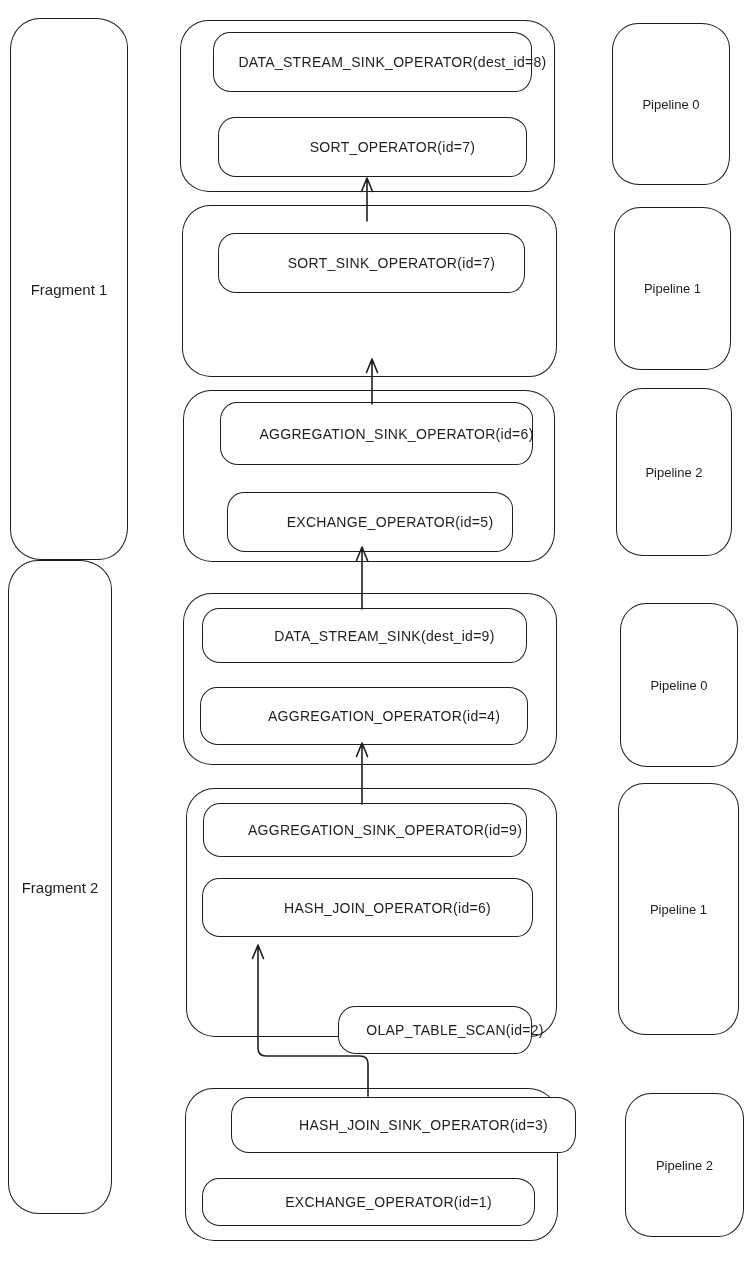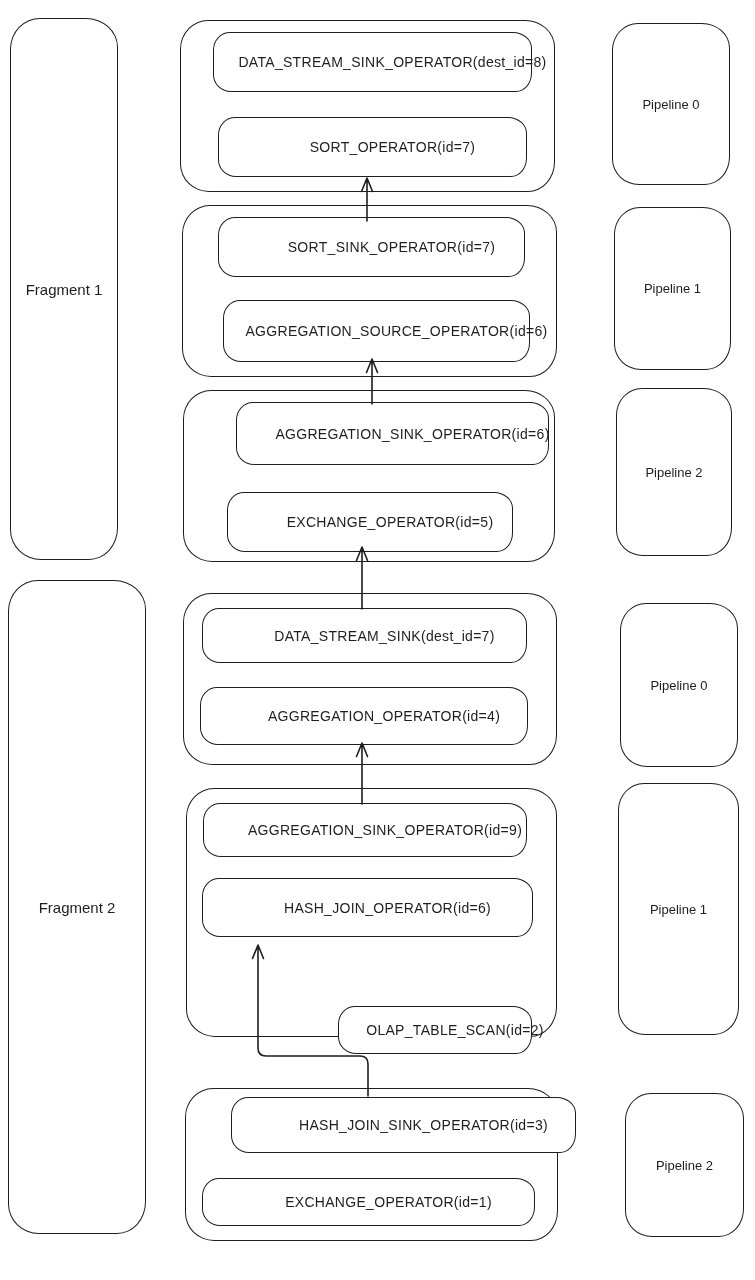--- a/index.html
+++ b/index.html
@@ -25,57 +25,54 @@
   .arrows g {
     stroke:var(--stroke,#1e1e1e); stroke-width:1.6; fill:none;
     stroke-linecap:round; stroke-linejoin:round;
   }
 </style>
 </head>
 <body>
 
 <div class="canvas">
 
-  <div class="box fragment" style="left:10px; top:18px; width:108px; height:542px;">
+  <div class="box fragment" style="left:10px; top:18px; width:118px; height:542px;">
     <span>Fragment 1</span>
   </div>
-  <div class="box fragment" style="left:8px; top:580px; width:138px; height:654px;align-items:center;">
+  <div class="box fragment" style="left:8px; top:560px; width:104px; height:654px;align-items:center;">
     <span>Fragment 2</span>
   </div>
 
   <div class="box group" style="left:180px; top:20px;  width:375px; height:172px;"></div>
   <div class="box group" style="left:182px; top:205px; width:375px; height:172px;"></div>
   <div class="box group" style="left:183px; top:390px; width:372px; height:172px;"></div>
   <div class="box group" style="left:183px; top:593px; width:374px; height:172px;"></div>
   <div class="box group" style="left:186px; top:788px; width:371px; height:249px;"></div>
   <div class="box group" style="left:185px; top:1088px; width:373px; height:153px;"></div>
 
   <div class="box op" style="left:213px; top:32px;  width:319px; height:60px;">
     <span>DATA_STREAM_SINK_OPERATOR(dest_id=8)</span>
   </div>
   <div class="box op" style="left:218px; top:117px; width:309px; height:60px;">
     <span>SORT_OPERATOR(id=7)</span>
   </div>
 
-  <div class="box op" style="left:218px; top:217px; width:307px; height:60px;">
+  <div class="box op" style="left:218px; top:233px; width:307px; height:60px;">
     <span>SORT_SINK_OPERATOR(id=7)</span>
   </div>
-  <div class="box op" style="left:223px; top:300px; width:307px; height:62px;">
-    <span>AGGREGATION_SOURCE_OPERATOR(id=6)</span>
-  </div>
 
-  <div class="box op" style="left:236px; top:402px; width:313px; height:63px;">
+  <div class="box op" style="left:220px; top:402px; width:313px; height:63px;">
     <span>AGGREGATION_SINK_OPERATOR(id=6)</span>
   </div>
   <div class="box op" style="left:227px; top:492px; width:286px; height:60px;">
     <span>EXCHANGE_OPERATOR(id=5)</span>
   </div>
 
   <div class="box op" style="left:202px; top:608px; width:325px; height:55px;">
-    <span>DATA_STREAM_SINK(dest_id=7)</span>
+    <span>DATA_STREAM_SINK(dest_id=9)</span>
   </div>
   <div class="box op" style="left:200px; top:687px; width:328px; height:58px;">
     <span>AGGREGATION_OPERATOR(id=4)</span>
   </div>
 
   <div class="box op" style="left:203px; top:803px; width:324px; height:54px;">
     <span>AGGREGATION_SINK_OPERATOR(id=9)</span>
   </div>
   <div class="box op" style="left:202px; top:878px; width:331px; height:59px;">
     <span>HASH_JOIN_OPERATOR(id=6)</span>

